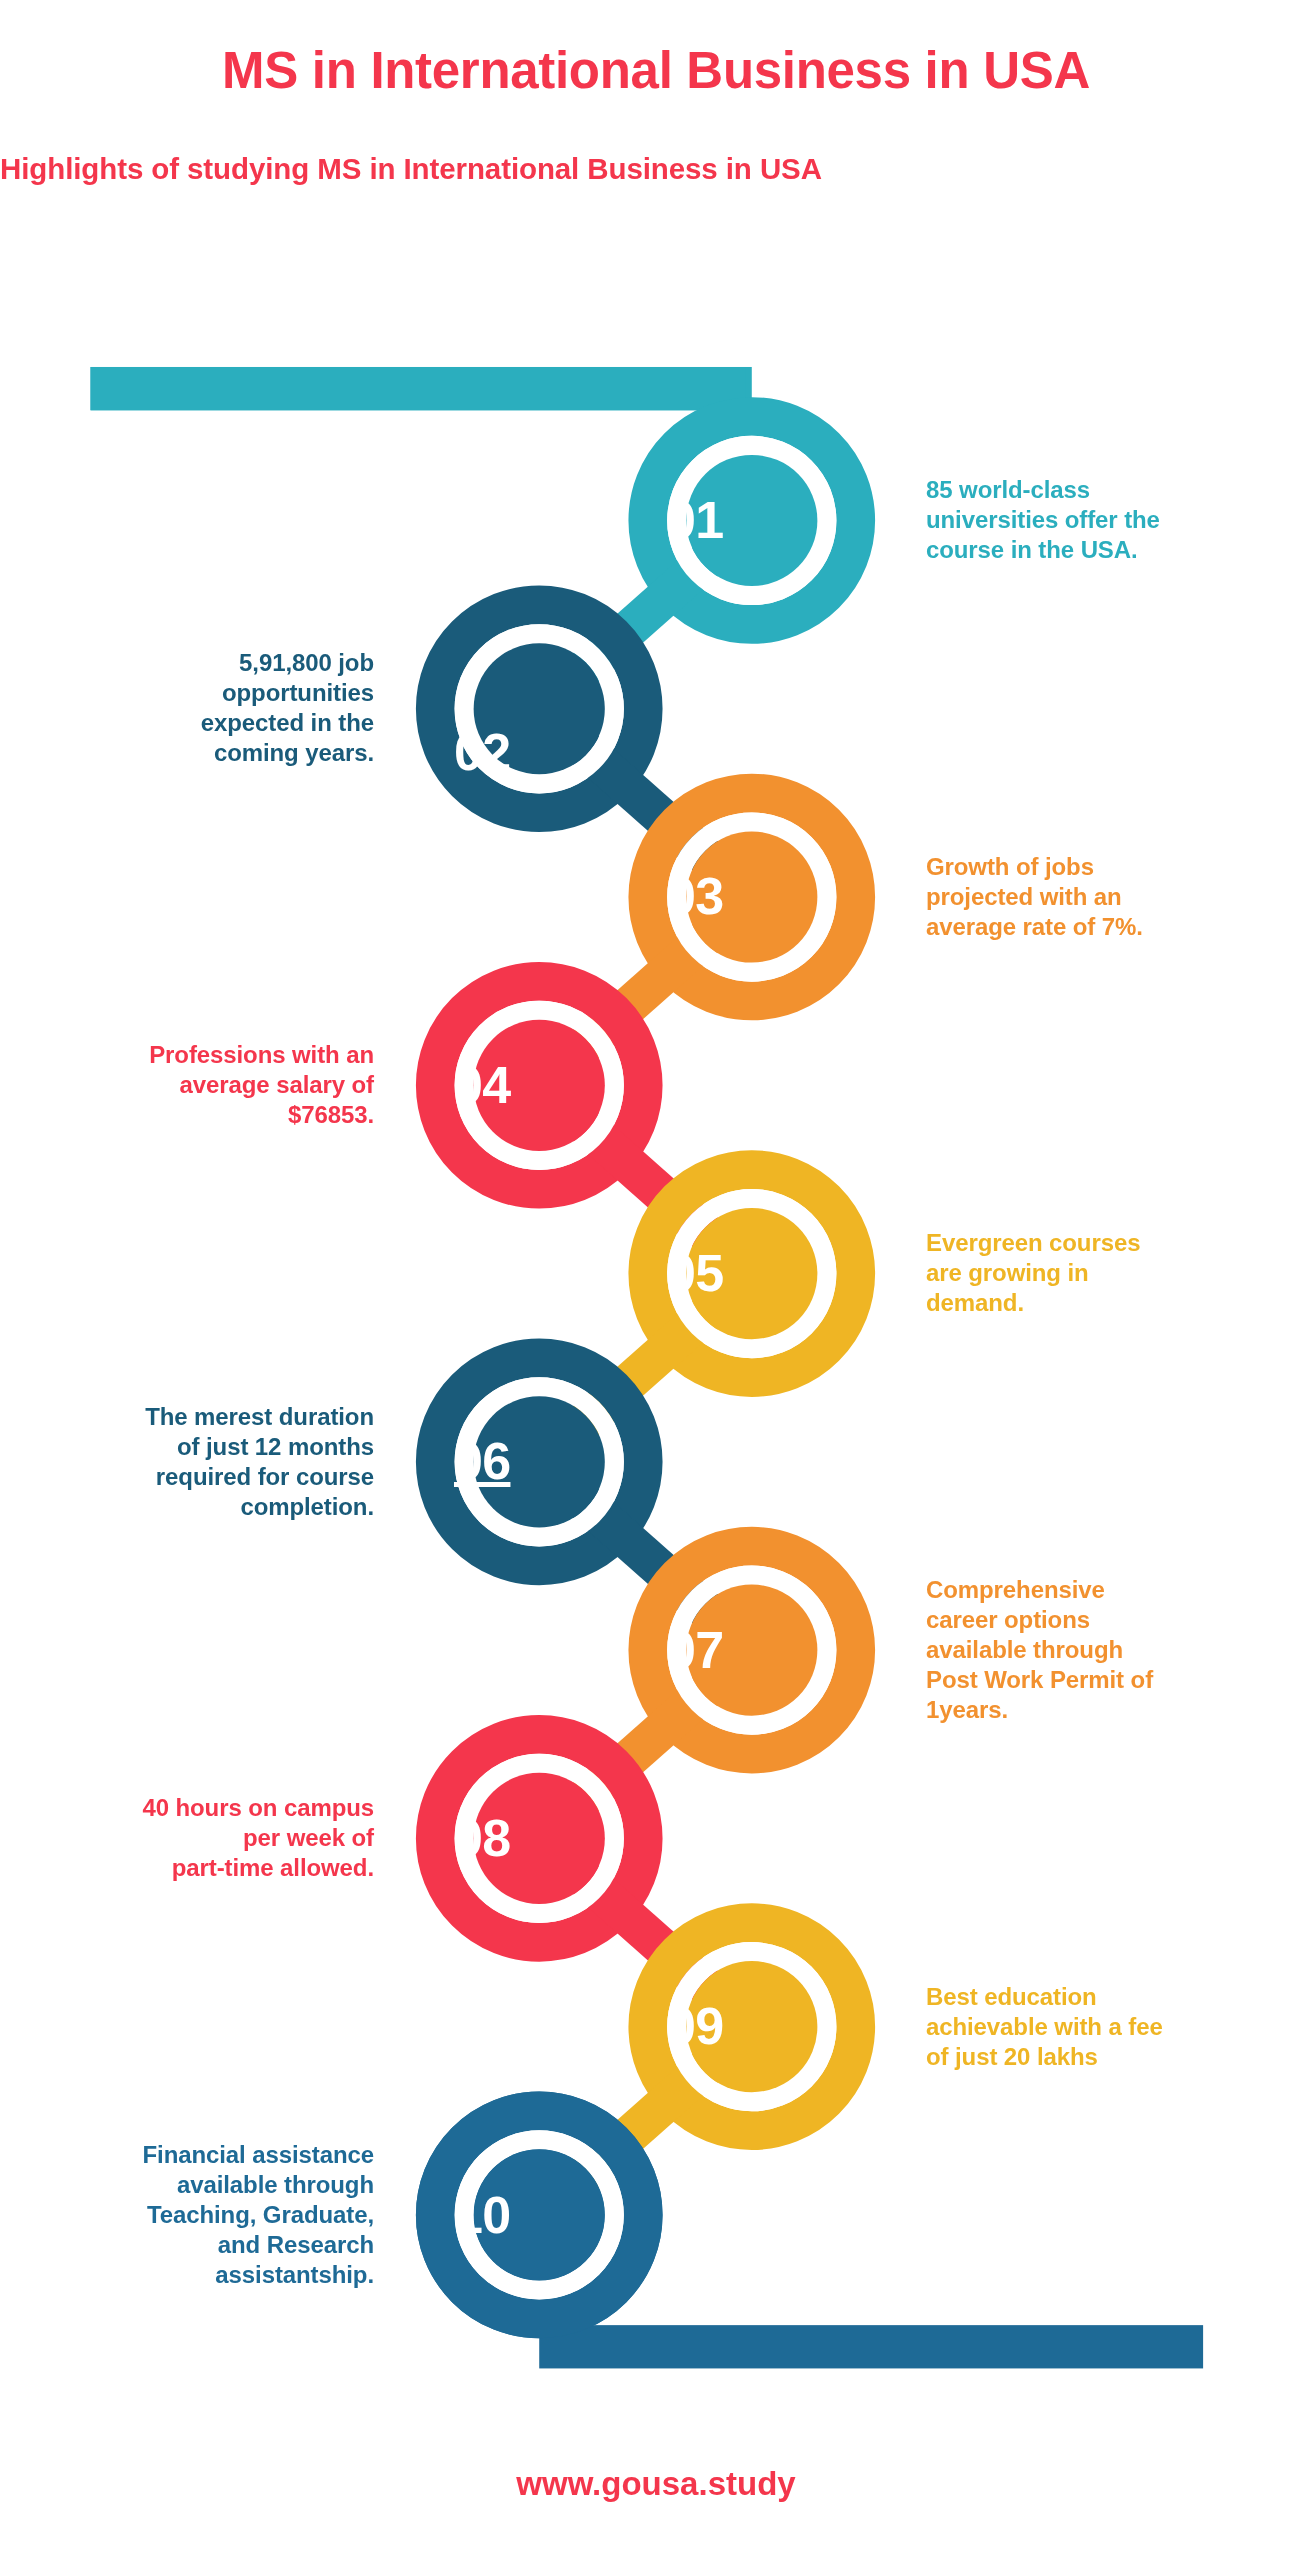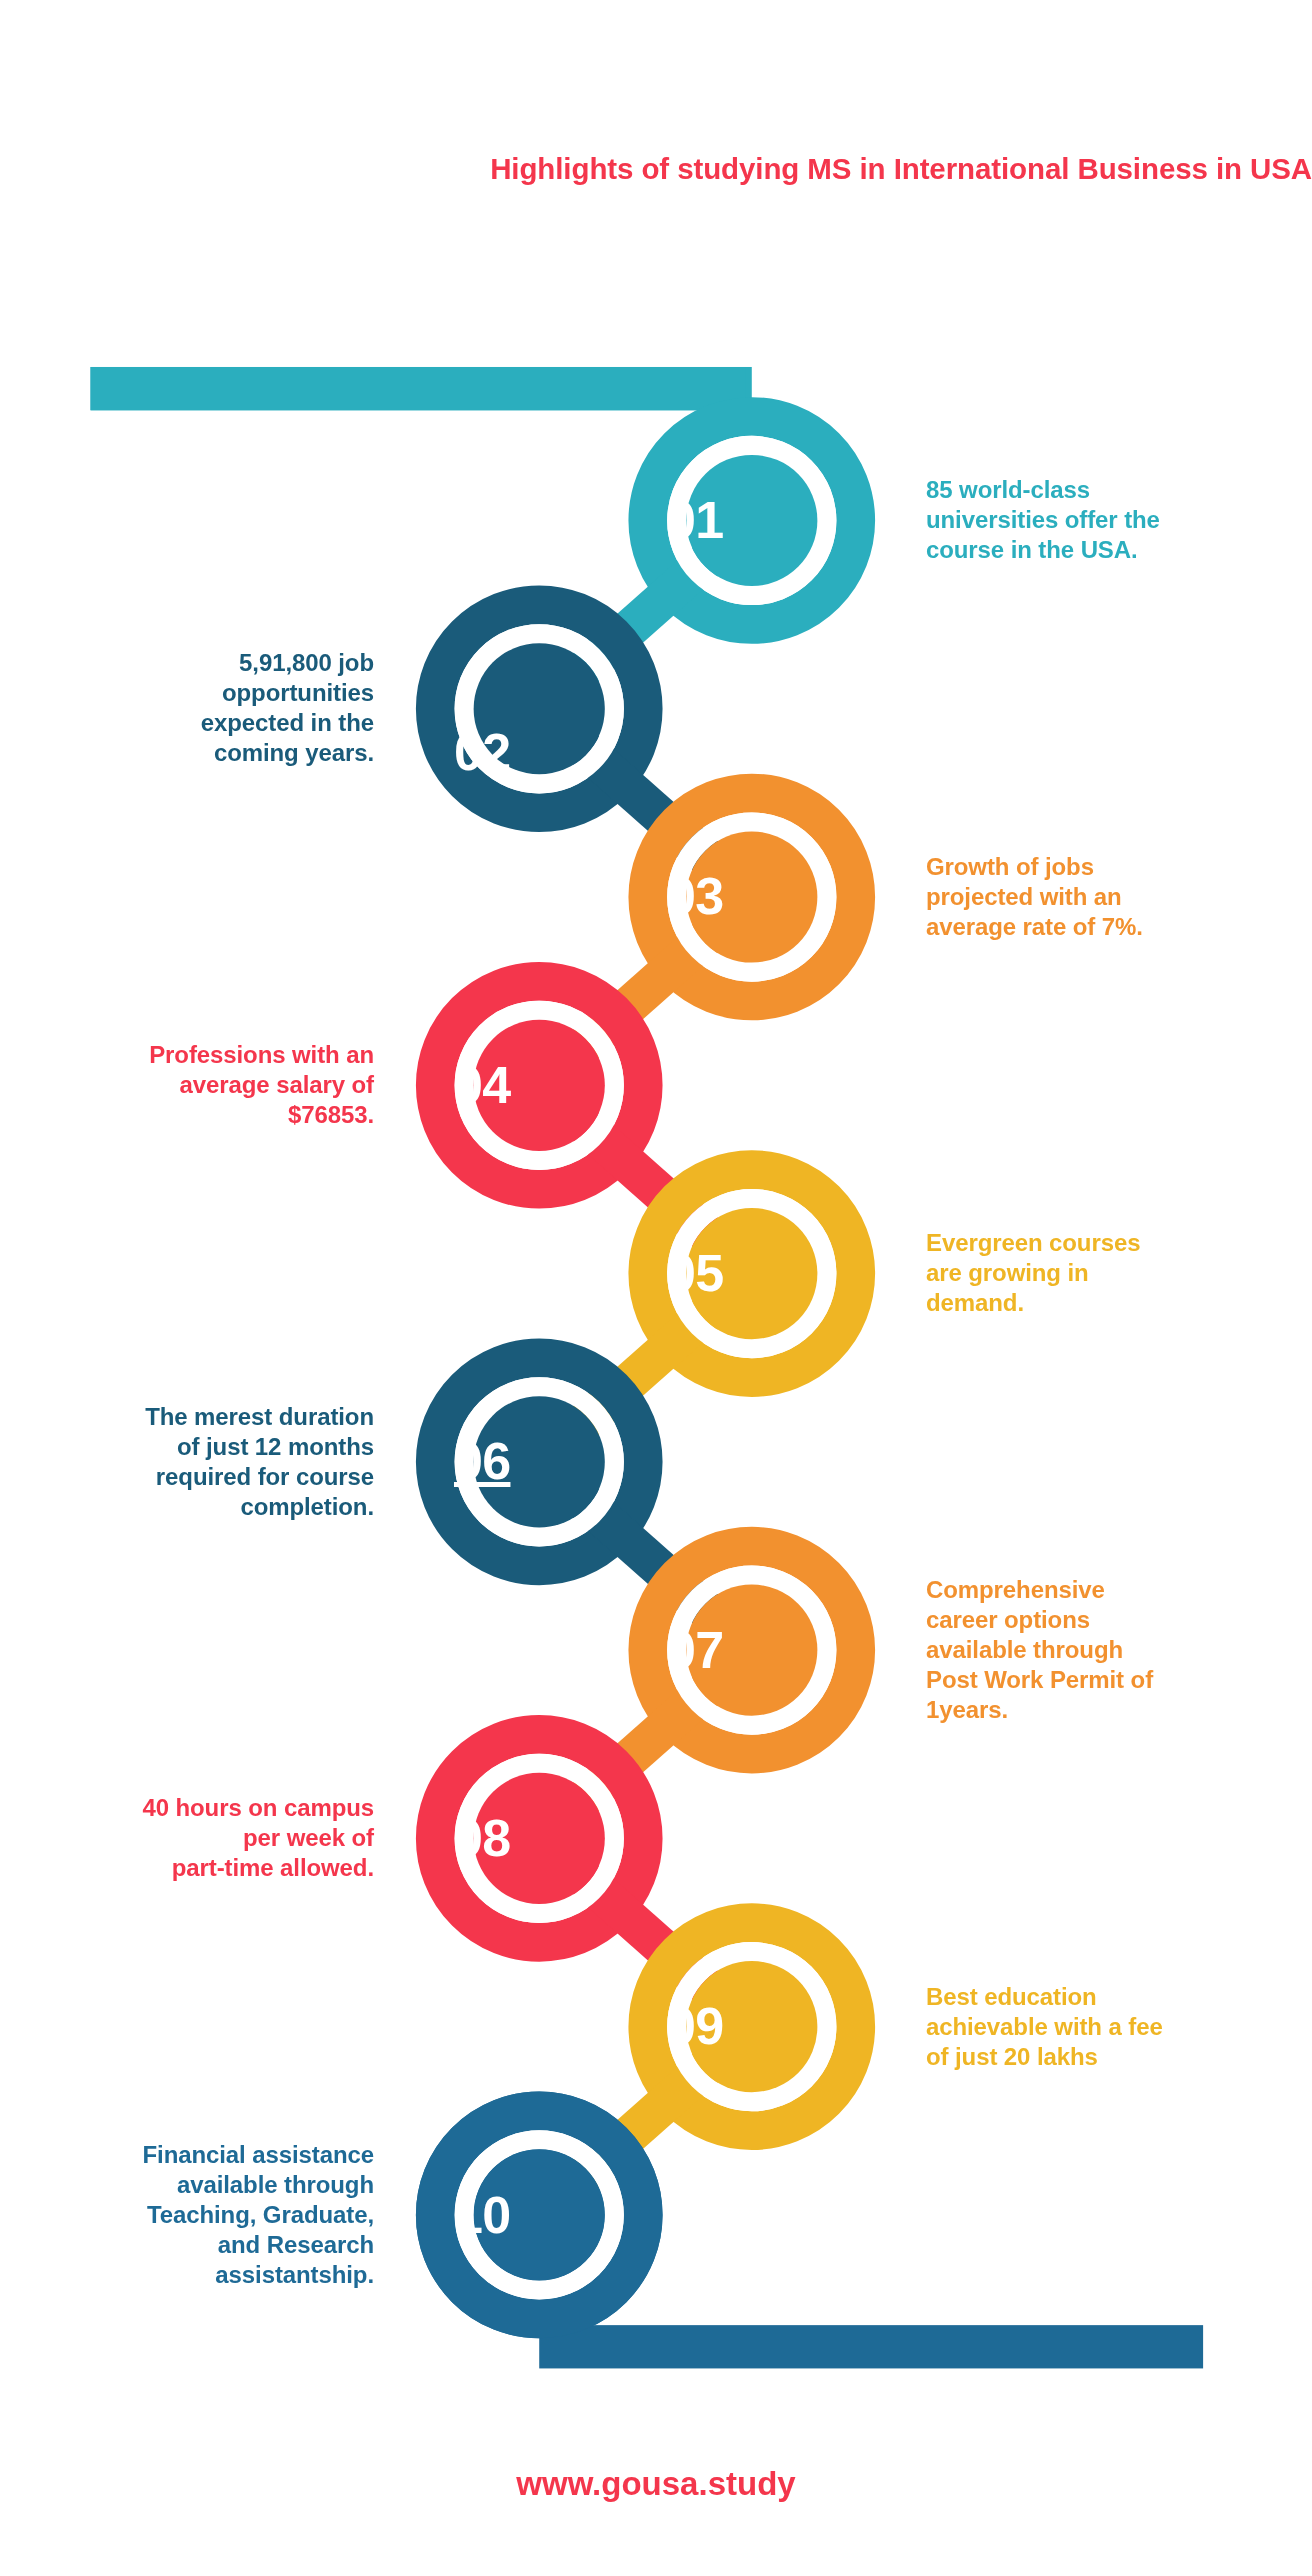--- a/index.html
+++ b/index.html
@@ -13,21 +13,21 @@
   
   .title{
     position:absolute;left:0;right:0;top:41px;
     text-align:center;
     font-size:51px;line-height:60px;font-weight:bold;
     letter-spacing:-0.3px;
     color:#F4364C;
   }
   .subtitle{
     position:absolute;left:0;right:0;top:150px;
-    text-align:right;
+    text-align:left;
     font-size:29.5px;line-height:37px;font-weight:bold;
     letter-spacing:-0.1px;
     color:#F4364C;
   }
 
   
   .spiral{position:absolute;left:0;top:0;width:1312px;height:2576px;}
 
   
   .num{
@@ -54,20 +54,21 @@
     text-align:center;
     font-size:33px;line-height:39px;font-weight:bold;
     color:#F4364C;letter-spacing:0px;
   }
 </style>
 </head>
 <body>
 
 <div class="page">
 
+  <div class="title">MS in International Business in USA</div>
   <div class="subtitle">Highlights of studying MS in International Business in USA</div>
 
   <svg class="spiral" viewBox="0 0 2000 3926" width="1312" height="2576" xmlns="http://www.w3.org/2000/svg" aria-hidden="true">
     <g id="spiral-layers">
         <rect x="138" y="559" width="1008" height="66" fill="#2BAEBE"></rect>
         <path d="M 138 559
       L 1136 559
       L 1136 625
       L 138 625 Z" fill="#2BAEBE"></path>
         <circle cx="1146" cy="793" r="158.5" fill="none" stroke="#2BAEBE" stroke-width="59"></circle>

